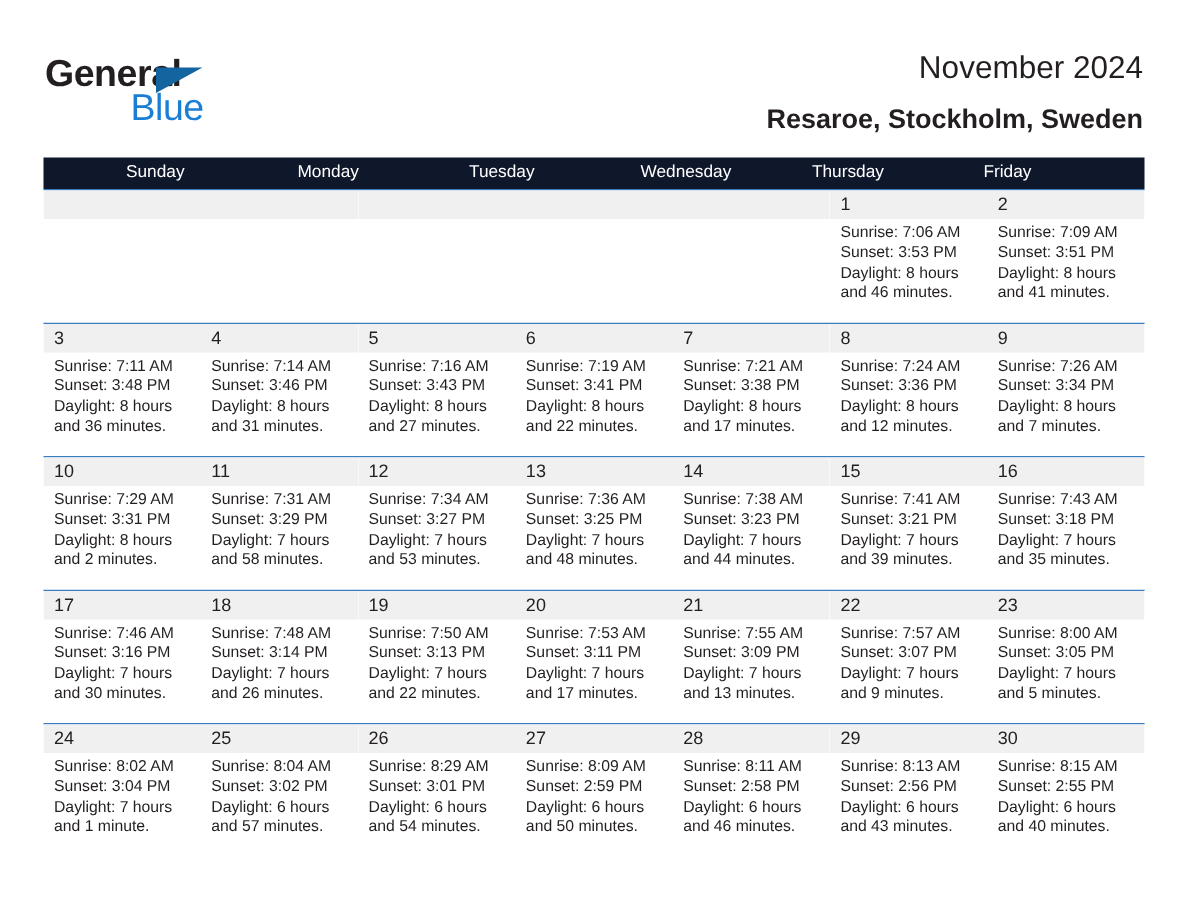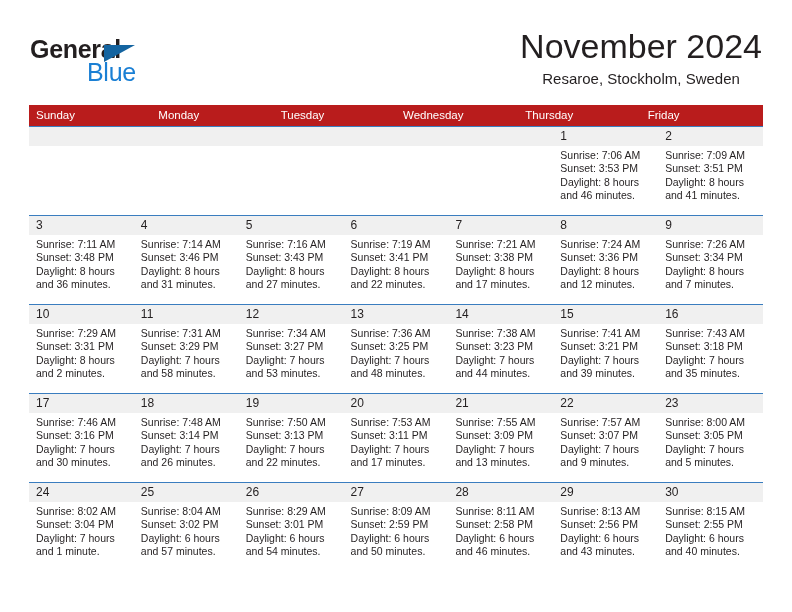--- a/index.html
+++ b/index.html
@@ -66,46 +66,47 @@
     font-weight: 400;
   }
 
   .title-block {
     position: absolute;
     right: 0;
     top: 0;
     text-align: right;
   }
   .cal-title {
-    font-size: 34px;
+    font-size: 21px;
     font-weight: 400;
     color: #231f20;
     line-height: 36px;
     letter-spacing: 0px;
   }
   .cal-subtitle {
-    font-size: 15px;
-    font-weight: 400;
+    font-size: 18px;
+    font-weight: 700;
     color: #231f20;
     line-height: 22px;
     margin-top: 4px;
     text-align: center;
   }
 
   
   .calendar {
     position: absolute;
     left: 29px;
     top: 105px;
     width: 734px;
   }
   .weekdays {
     display: flex;
-    background: #b91c1c;
+    background: #0f172a;
     height: 21px;
+    padding-left: 48px;
   }
   .weekday {
     flex: 1 1 0;
     color: #ffffff;
     font-size: 11.5px;
     line-height: 21px;
     padding-left: 7px;
     box-sizing: border-box;
     white-space: nowrap;
   }

